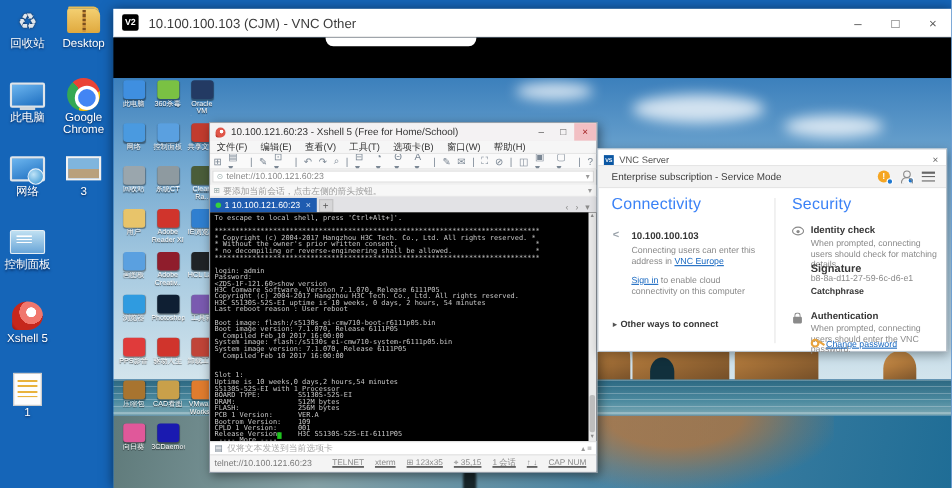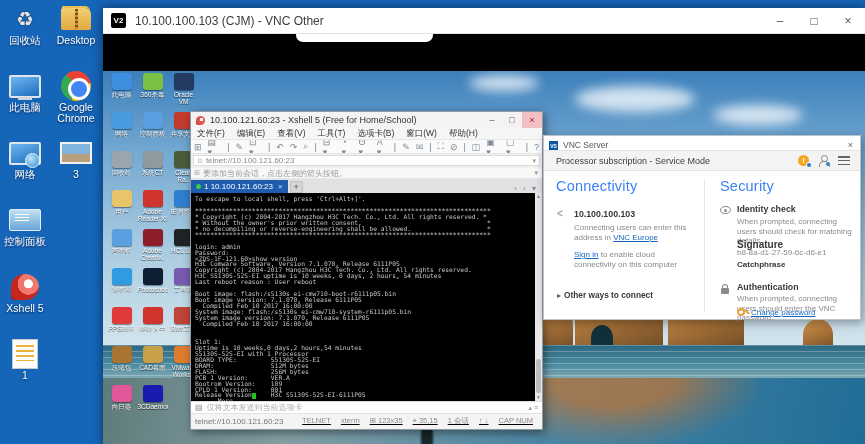--- a/index.html
+++ b/index.html
@@ -501,21 +501,21 @@
         </div>
       </div>
 
       <div id="vnc-server">
         <div id="vs-titlebar">
           <div id="vs-logo">VS</div>
           <div id="vs-title">VNC Server</div>
           <div id="vs-close">×</div>
         </div>
         <div id="vs-subheader">
-          <div id="vs-subtitle">Processor subscription - Service Mode</div>
+          <div id="vs-subtitle">Enterprise subscription - Service Mode</div>
           <div id="vs-headicons">
             <div class="warnico">!<span class="badge"></span></div>
             <div class="personico">
                 <span class="badge" style="right:-2px;bottom:-1px;"></span>
               </div>
             <div class="burger">
                 <i></i>
                 <i></i>
                 <i></i>
               </div>
@@ -535,21 +535,21 @@
           <span class="chev">▸</span><span class="vs-bold" style="font-size:8.3px;">Other ways to connect</span>
         </div>
 
         <div id="vs-divider"></div>
 
         <div class="vs-h1" style="left:176px; top:42px;">Security</div>
         <div class="eyeico" style="position:absolute; left:176px; top:70px;"></div>
         <div class="vs-bold" style="position:absolute; left:193px; top:68px;">Identity check</div>
         <div class="vs-text" style="position:absolute; left:193px; top:81px; width:118px;">When prompted, connecting users should check for matching details</div>
         <div class="vs-bold" style="position:absolute; left:193px; top:103px; font-size:10px;">Signature</div>
-        <div class="vs-text" style="position:absolute; left:193px; top:112px;">b8-8a-d1-27-59-6c-d6-e1</div>
+        <div class="vs-text" style="position:absolute; left:193px; top:112px;">b8-8a-d11-27-59-6c-d6-e1</div>
         <div class="vs-bold" style="position:absolute; left:193px; top:124px; font-size:8px;">Catchphrase</div>
         <div class="lockico" style="position:absolute; left:177px; top:148px;"></div>
         <div class="vs-bold" style="position:absolute; left:193px; top:146px;">Authentication</div>
         <div class="vs-text" style="position:absolute; left:193px; top:158px; width:120px;">When prompted, connecting users should enter the VNC password.</div>
         <span class="keyico" style="position:absolute; left:193px; top:172px;"></span>
         <span class="vs-text vs-link" style="position:absolute; left:207px; top:172px;">Change password</span>
       </div>
     </div>
   </div>
 </div>

